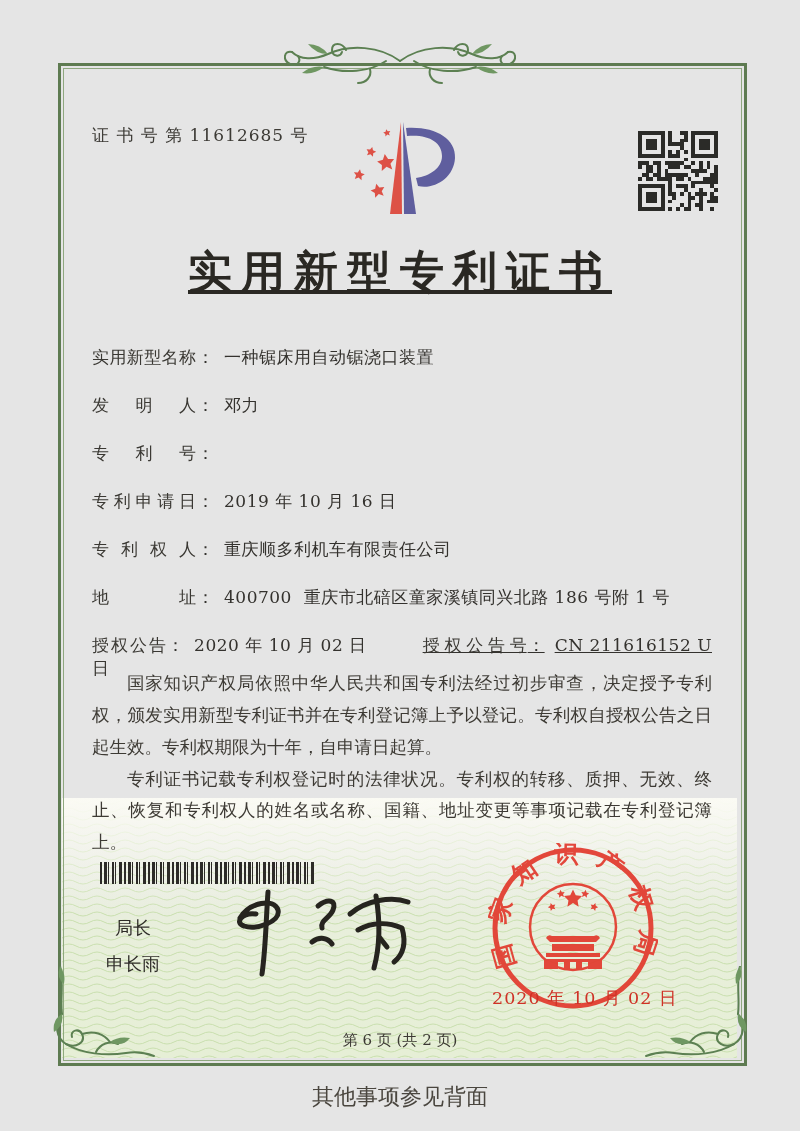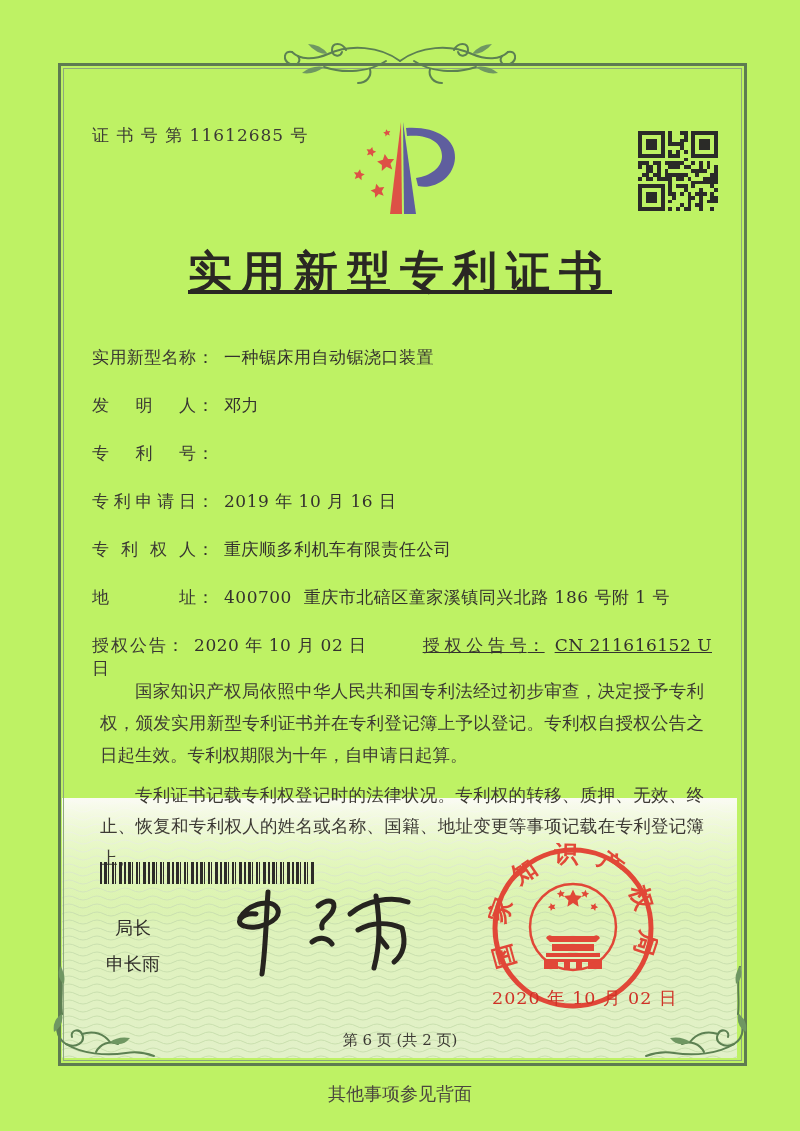--- a/index.html
+++ b/index.html
@@ -1,16 +1,16 @@
 <!DOCTYPE html>
 <html><head>
 <meta charset="utf-8">
 <style>
   html,body{margin:0;padding:0;background:#fbfbf4;}
-  .page{position:relative;width:800px;height:1131px;background:#bef264;overflow:hidden;
+  .page{position:relative;width:800px;height:1131px;background:#e5e5e5;overflow:hidden;
         font-family:"DejaVu Serif", serif;color:#34322e;}
   .frame{position:absolute;left:58px;top:63px;width:683px;height:997px;border:3px solid #5e7b51;}
   .frame-inner{position:absolute;left:2px;top:2px;right:2px;bottom:2px;border:1px solid #8fa87f;}
   .wave-bg{position:absolute;left:62px;top:798px;}
   .orn{position:absolute;}
   .orn-top{left:284px;top:36px;}
   .orn-bl{left:52px;top:966px;}
   .orn-br{left:644px;top:966px;}
   .cert-no{position:absolute;left:92px;top:124px;font-size:17px;letter-spacing:1px;color:#3c3a35;}
   .logo{position:absolute;left:338px;top:118px;}
@@ -19,38 +19,38 @@
          font-weight:600;letter-spacing:9px;color:#2a2823;text-decoration:underline;}
   .fields{position:absolute;left:92px;top:346px;width:620px;font-size:17px;}
   .frow{display:flex;align-items:baseline;height:27px;margin-bottom:21px;}
   .flabel{display:inline-block;width:104px;text-align:justify;text-align-last:justify;color:#3a3833;}
   .fcolon{margin:0 10px 0 1px;}
   .fvalue{letter-spacing:0.5px;white-space:pre;}
   .fgroup2{margin-left:56px;display:flex;align-items:baseline;text-decoration:underline;}
   .fgroup2 .flabel{width:104px;}
   .paras{position:absolute;left:92px;top:668px;width:620px;font-size:17.5px;line-height:1.82;
          text-align:justify;color:#3d3a34;}
-  .paras p{margin:8px;text-indent:2em;}
+  .paras p{margin:0;text-indent:2em;}
   .barcode{position:absolute;left:100px;top:862px;width:216px;height:22px;
     background:repeating-linear-gradient(90deg,
       #2d2b28 0 2px, transparent 2px 4px,
       #2d2b28 4px 7px, transparent 7px 8px,
       #2d2b28 8px 9px, transparent 9px 12px,
       #2d2b28 12px 14px, transparent 14px 15px,
       #2d2b28 15px 16px, transparent 16px 19px,
       #2d2b28 19px 22px, transparent 22px 24px);}
   .signer{position:absolute;left:106px;top:910px;font-size:18px;line-height:36px;
           font-family:"DejaVu Sans", sans-serif;color:#2f2d29;text-align:center;}
   .signature{position:absolute;left:216px;top:884px;}
   .seal{position:absolute;left:488px;top:843px;opacity:0.93;}
   .seal-text{font-size:24px;font-weight:bold;letter-spacing:17px;fill:#e23b2e;}
   .seal-date{position:absolute;left:492px;top:986px;font-size:17.5px;color:#cf3126;
              letter-spacing:1px;white-space:pre;}
   .page-num{position:absolute;left:0;right:0;top:1031px;text-align:center;font-size:15px;color:#3b3833;}
-  .back-note{position:absolute;left:0;right:0;top:1082px;text-align:center;font-size:18px;color:#4a463f;}
+  .back-note{position:absolute;left:0;right:0;top:1082px;text-align:center;font-size:22px;color:#4a463f;}
 </style>
 </head>
 <body>
 
 <div class="page">
 
   <svg width="0" height="0" style="position:absolute">
     <defs>
       <path id="star" d="M0 -10 L2.9 -4 L9.5 -3.1 L4.8 1.5 L5.9 8.1 L0 4.3 L-5.9 8.1 L-4.8 1.5 L-9.5 -3.1 L-2.9 -4 Z"></path>
       <pattern id="wavep" width="28" height="8" patternUnits="userSpaceOnUse">

